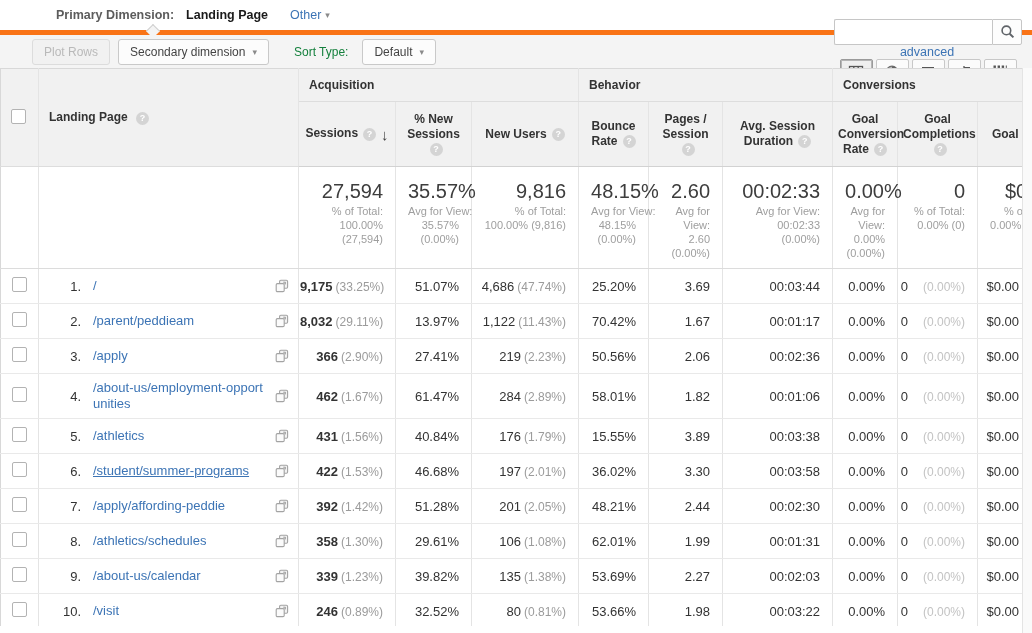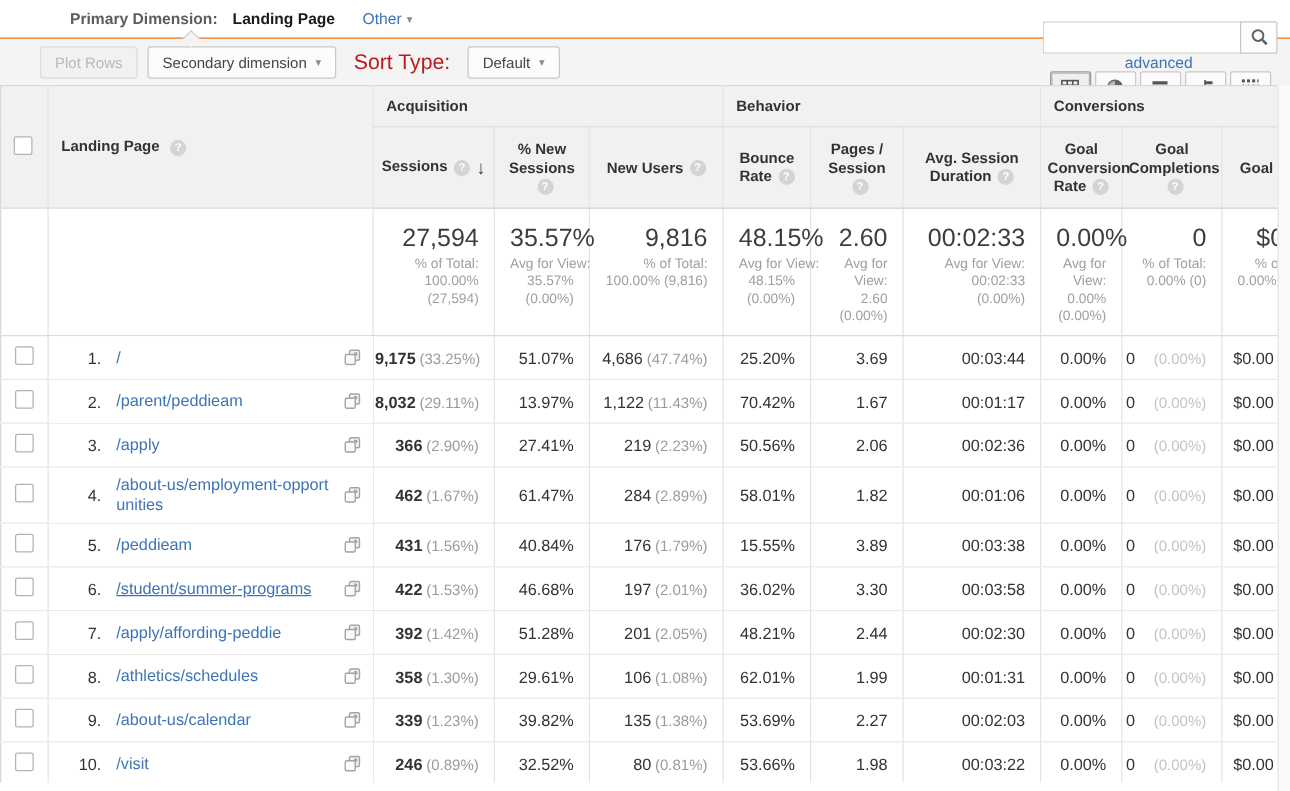--- a/index.html
+++ b/index.html
@@ -9,28 +9,28 @@
   
   .pdim{position:absolute;top:0;left:0;width:952px;height:30px;background:#fff;
     display:flex;align-items:center;padding-left:56px;box-sizing:border-box;font-size:12.5px;}
   .pdim-label{font-weight:bold;color:#5c5c5c;margin-right:12px;}
   .pdim-active{font-weight:bold;color:#1a1a1a;margin-right:22px;cursor:pointer;}
   .pdim-other{color:#3c74b5;cursor:pointer;display:flex;align-items:center;gap:4px;}
   .caret{font-size:9px;color:#8a8a8a;}
 
   
   .toolbar{position:absolute;top:30px;left:0;width:1032px;height:38px;background:#f4f4f4;
-    border-top:1px solid #f97316;box-sizing:border-box;display:flex;align-items:center;
+    border-top:5px solid #f97316;box-sizing:border-box;display:flex;align-items:center;
     padding:0 10px 0 32px;gap:8px;}
   .notch{position:absolute;left:148px;top:26px;width:9px;height:9px;background:#f4f4f4;
     transform:rotate(45deg);border-left:1px solid #cfcfcf;border-top:1px solid #cfcfcf;z-index:3;}
   .btn{height:26px;border:1px solid #c9c9c9;border-radius:3px;background:#fcfcfc;font-size:12px;
     color:#444;padding:0 11px;display:flex;align-items:center;gap:7px;box-sizing:border-box;cursor:pointer;}
   .btn.disabled{color:#b9b9b9;background:#f1f1f1;border-color:#dcdcdc;cursor:default;}
-  .sort-type-label{font-size:17px;color:#b91c1c;margin:0 6px 0 6px;}
+  .sort-type-label{font-size:12px;color:#15803d;margin:0 6px 0 17px;}
   .tb-right{margin-left:auto;display:flex;align-items:center;flex-direction:column;}
   .search-wrap{display:flex;align-items:stretch;height:26px;}
   .search-input{width:158px;height:26px;border:1px solid #c6c6c6;border-right:none;
     border-radius:2px 0 0 2px;box-sizing:border-box;padding:0 6px;font-size:12px;background:#fff;outline:none;}
   .search-btn{width:30px;height:26px;border:1px solid #c6c6c6;border-radius:0 2px 2px 0;background:#fdfdfd;
     display:flex;align-items:center;justify-content:center;box-sizing:border-box;cursor:pointer;}
   .advanced{color:#3c74b5;font-size:12.5px;margin:0 16px 0 14px;cursor:pointer;text-decoration:none;}
   .views{display:flex;gap:3px;}
   .view-btn{width:33px;height:26px;border:1px solid #c8c8c8;border-radius:2px;background:#fbfbfb;
     display:flex;align-items:center;justify-content:center;box-sizing:border-box;cursor:pointer;}
@@ -340,21 +340,21 @@
             <td class="num">284<span class="pct">(2.89%)</span></td>
             <td class="num">58.01%</td>
             <td class="num">1.82</td>
             <td class="num">00:01:06</td>
             <td class="num">0.00%</td>
             <td class="num">0<span class="pct-light">(0.00%)</span></td>
             <td class="gv">$0.00</td>
           </tr>
           <tr class="data-row">
             <td class="cb-col"><span class="cb"></span></td>
-            <td class="lp-cell"><span class="row-num">5.</span><a class="lp-link">/peddieam</a><span class="ext-icon"><svg width="14" height="14" viewBox="0 0 14 14">
+            <td class="lp-cell"><span class="row-num">5.</span><a class="lp-link">/athletics</a><span class="ext-icon"><svg width="14" height="14" viewBox="0 0 14 14">
                   <rect x="4.6" y="1.2" width="8" height="8" rx="1.2" fill="#f2f2f2" stroke="#a3a3a3" stroke-width="1.1"></rect>
                   <path d="M7.2 6.4 L10.4 3.2 M10.4 3.2 L8.2 3.2 M10.4 3.2 L10.4 5.4" stroke="#a3a3a3" stroke-width="1" fill="none"></path>
                   <rect x="1.2" y="4.6" width="8" height="8" rx="1.2" fill="#fbfbfb" stroke="#a3a3a3" stroke-width="1.1"></rect>
                 </svg></span></td>
             <td class="num"><span class="bold">431</span><span class="pct">(1.56%)</span></td>
             <td class="num">40.84%</td>
             <td class="num">176<span class="pct">(1.79%)</span></td>
             <td class="num">15.55%</td>
             <td class="num">3.89</td>
             <td class="num">00:03:38</td>

